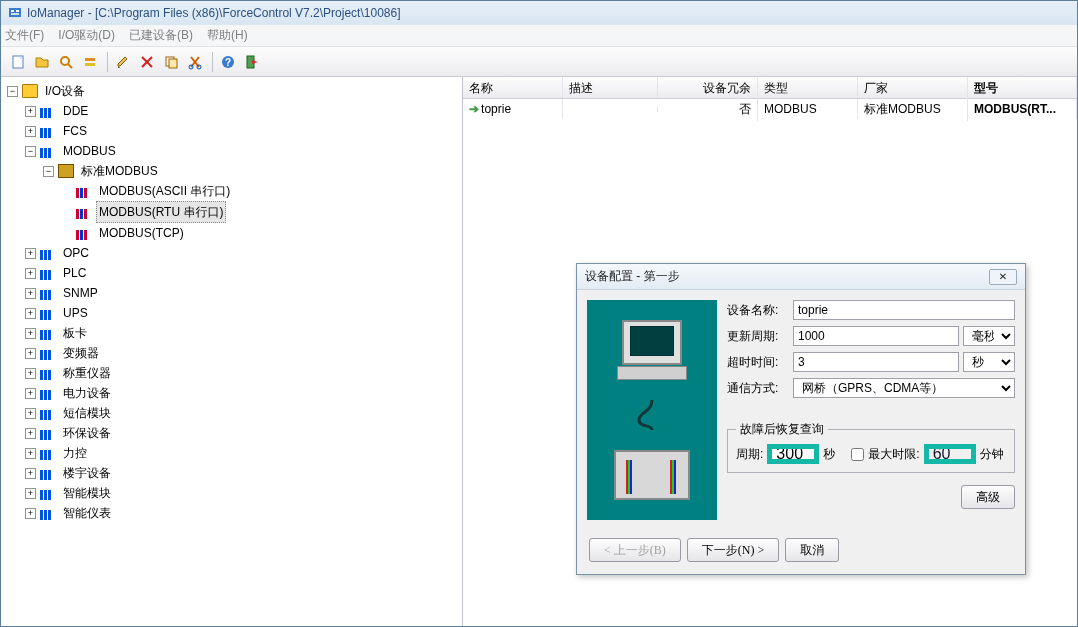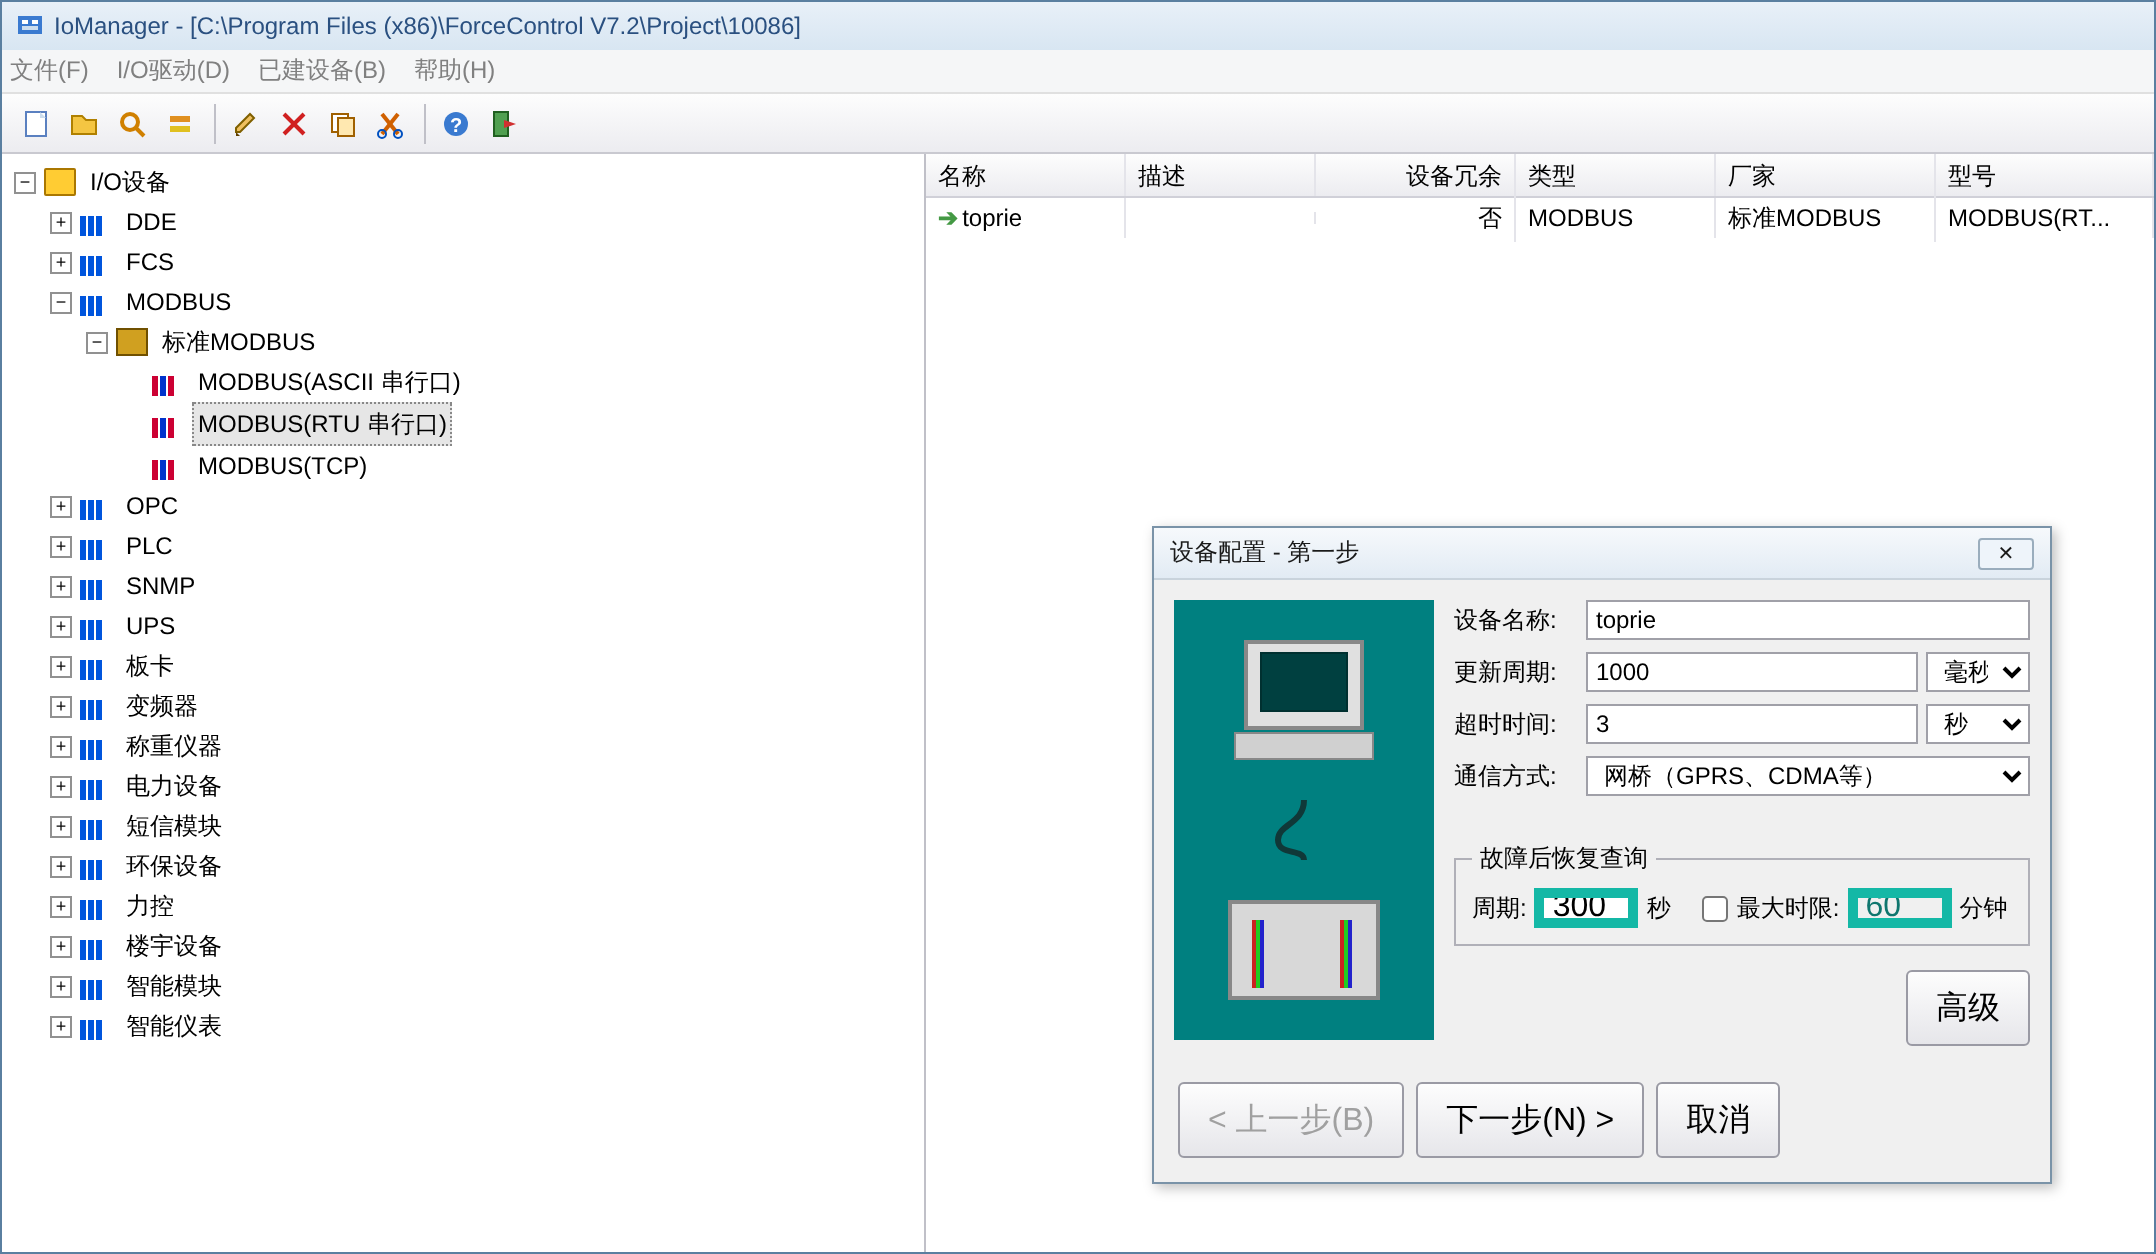--- a/index.html
+++ b/index.html
@@ -89,21 +89,21 @@
   display: flex; height: 22px;
   background: linear-gradient(to bottom,#fdfdfd,#ececf0);
   border-bottom: 1px solid #d0d0d8;
 }
 .grid-header .col, .grid-row .col {
   padding: 3px 6px;
   border-right: 1px solid #e4e4ea;
 }
 .col-name{width:100px;} .col-desc{width:95px;}
 .col-red{width:100px;text-align:right;} .col-type{width:100px;}
-.col-vendor{width:110px;} .col-model{flex:1;}
+.col-vendor{width:110px;} .col-model{flex:1;font-weight:bold;}
 .grid-row { display:flex; height:20px; align-items:center; }
 .grid-row .arrow { color: #449944; font-weight:bold; margin-right:2px; }
 .grid-body { flex:1; position:relative; }
 
 
 .dialog {
   position: absolute;
   left: 575px; top: 262px;
   width: 450px;
   background: #f0f0f0;
@@ -172,26 +172,26 @@
   flex:1; height: 20px; border:1px solid #a0a0a8;
   padding: 0 4px; background:#fff; font-size:12px; font-family:inherit;
 }
 .form-row .unit-sel { width: 52px; flex:none; }
 fieldset.recovery {
   border:1px solid #b0b0b8; padding: 6px 8px 8px; margin-top:17px;
 }
 fieldset.recovery legend { padding: 0 4px; }
 .recovery-row { display:flex; align-items:center; gap:4px; }
 .recovery-row input[type=text] { width:52px; height:20px; border:5px solid #14b8a6; padding:0 4px; font-size:16px; }
-.recovery-row input[readonly] { background:#f0f0f0; color:#0f766e; }
+.recovery-row input[readonly] { background:#f0f0f0; color:#0f172a; }
 .btn {
-  height: 38px; padding: 0 14px;
+  height: 24px; padding: 0 14px;
   background: linear-gradient(to bottom,#fdfdfd,#e6e6ea);
   border:1px solid #9a9aa4; border-radius:3px;
-  font-size:16px; font-family:Liberation Sans, sans-serif;
+  font-size:12px; font-family:Liberation Serif, serif;
 }
 .btn:disabled { color:#a0a0a0; }
 .dlg-adv { display:flex; justify-content:flex-end; margin-top:6px; }
 .dlg-footer {
   display:flex; justify-content:flex-start; gap:6px;
   padding: 8px 12px 12px;
 }
 </style>
 </head>
 <body>

